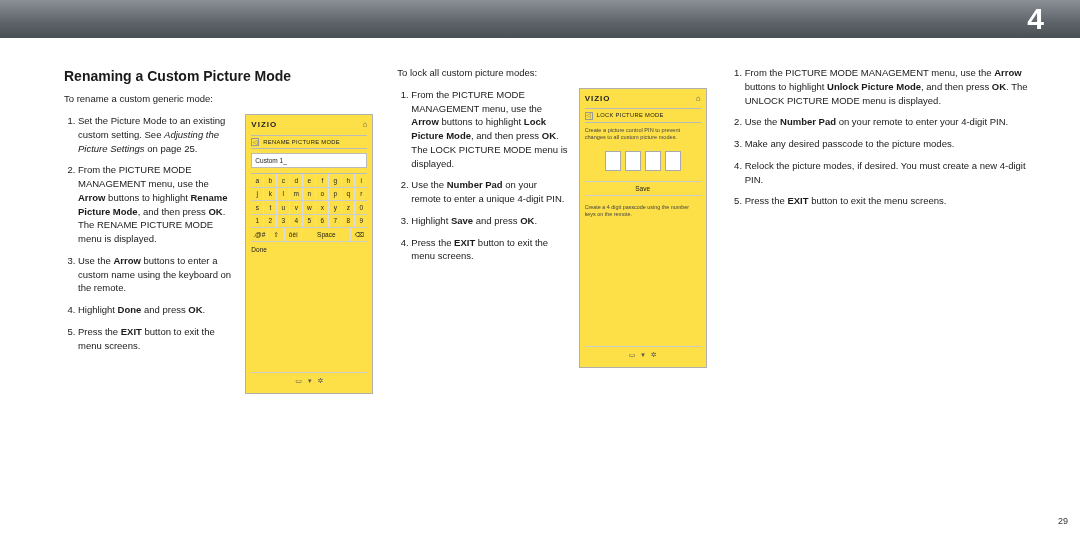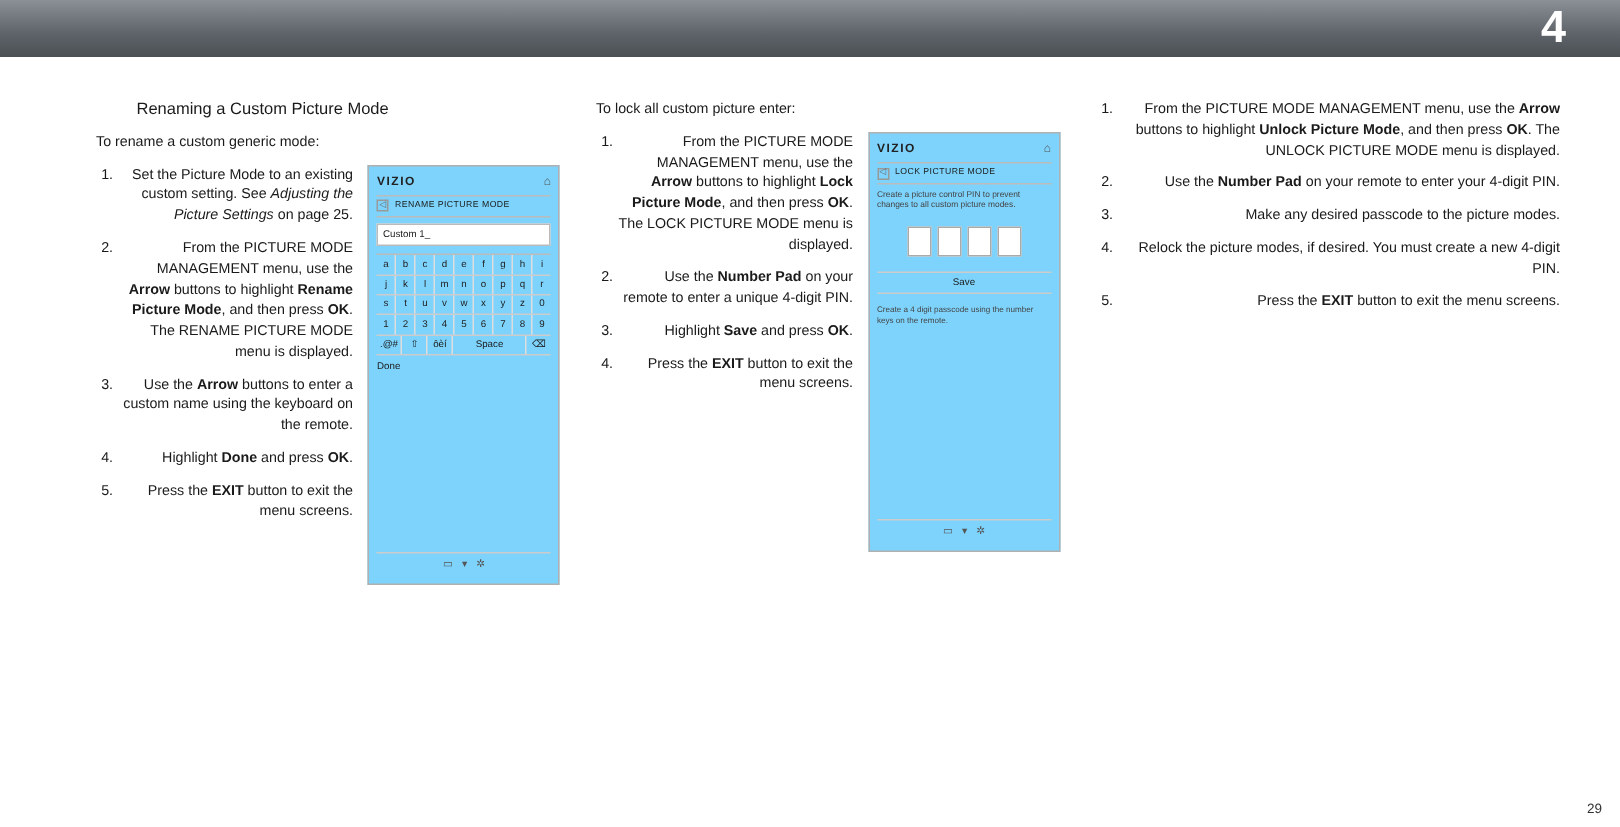--- a/index.html
+++ b/index.html
@@ -26,32 +26,32 @@
   }
   .page {
     position: absolute;
     top: 66px;
     left: 64px;
     right: 40px;
     bottom: 20px;
   }
   .columns { display: flex; gap: 24px; }
   .col { flex: 1 1 0; font-size: 9.5px; line-height: 1.45; color: #1a1a1a; }
-  .col h3 { font-size: 11px; font-weight: normal; margin-bottom: 6px; margin-left: 27px; }
+  .col h3 { font-size: 14px; font-weight: bold; margin-bottom: 6px; }
   .col p { margin-bottom: 8px; }
-  .col ol { list-style: decimal; padding-left: 14px; text-align: right; }
+  .col ol { list-style: decimal; padding-left: 14px; }
   .col ol > li { margin-bottom: 8px; }
   .col b { font-weight: bold; }
   .col i { font-style: italic; }
   .col-inner { display: flex; gap: 10px; align-items: flex-start; }
   .text-side { flex: 1; }
   .screen {
     width: 128px;
     border: 1px solid #b0b0b0;
-    background: #7dd3fc;
+    background: #fde047;
     font-size: 6.5px;
     padding: 4px 5px 4px 5px;
     display: flex;
     flex-direction: column;
     position: relative;
   }
   .screen .brand-row {
     display: flex;
     justify-content: space-between;
     align-items: center;
@@ -131,21 +131,21 @@
   .done-row { padding: 3px 0; font-size: 6.5px; }
   .screen-lock { height: 280px; }
   .lock-desc { font-size: 5.6px; color: #444; margin-bottom: 10px; line-height: 1.25; }
   .pin-boxes { display: flex; gap: 4px; justify-content: center; margin-bottom: 10px; }
   .pin-boxes .pb { width: 16px; height: 20px; border: 1px solid #aaa; background: #fff; }
   .save-row { text-align: center; border-top: 1px solid #ccc; border-bottom: 1px solid #ccc; padding: 2px 0; font-size: 6.5px; margin-bottom: 8px; }
   .lock-footnote { font-size: 5.4px; color: #444; line-height: 1.25; }
   .page-num {
     position: absolute;
     right: 12px;
-    bottom: 7px;
+    bottom: 25px;
     font-size: 9px;
     color: #333;
   }
 </style>
 </head>
 <body>
 
 <div class="topbar">
   <div class="chapter">4</div>
 </div>
@@ -234,21 +234,21 @@
           <div class="bottom-icons">
             <span>▭</span>
             <span>▾</span>
             <span>✲</span>
           </div>
         </div>
       </div>
     </div>
 
     <div class="col">
-      <p>To lock all custom picture enter:</p>
+      <p>To lock all custom picture modes:</p>
       <div class="col-inner">
         <div class="text-side">
           <ol>
             <li><span>From the PICTURE MODE MANAGEMENT menu, use the </span><b>Arrow</b><span> buttons to highlight </span><b>Lock Picture Mode</b><span>, and then press </span><b>OK</b><span>. The LOCK PICTURE MODE menu is displayed.</span></li>
             <li><span>Use the </span><b>Number Pad</b><span> on your remote to enter a unique 4-digit PIN.</span></li>
             <li><span>Highlight </span><b>Save</b><span> and press </span><b>OK</b><span>.</span></li>
             <li><span>Press the </span><b>EXIT</b><span> button to exit the menu screens.</span></li>
           </ol>
         </div>
         <div class="screen screen-lock">

